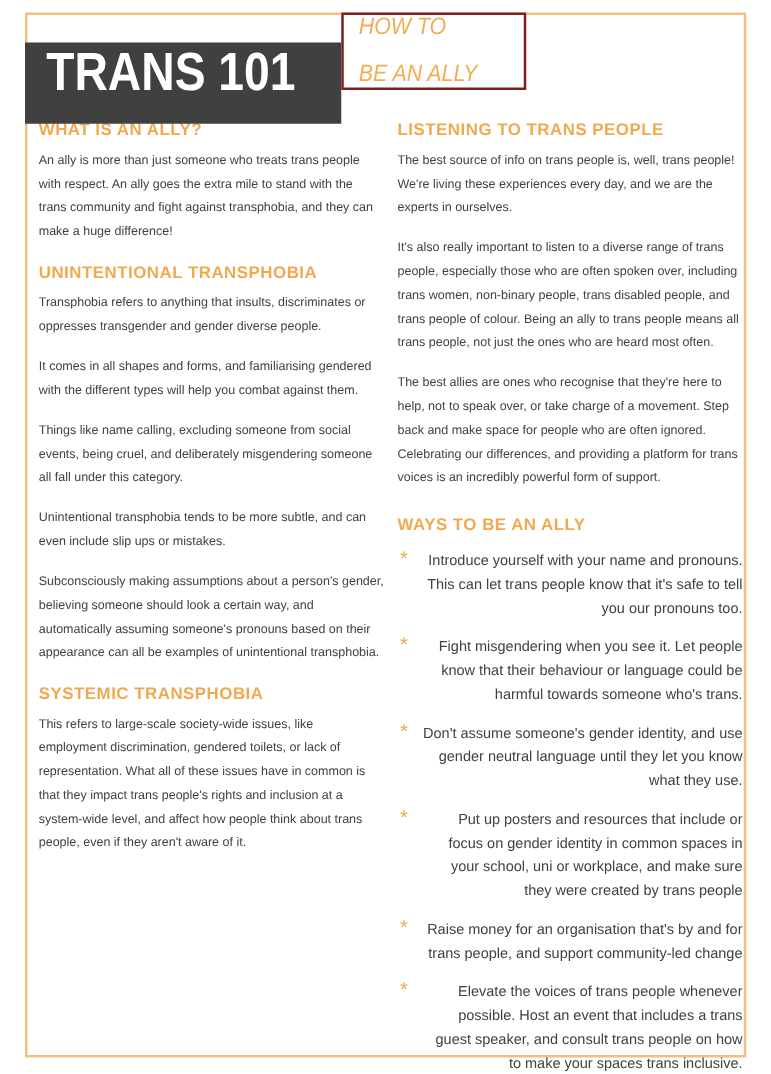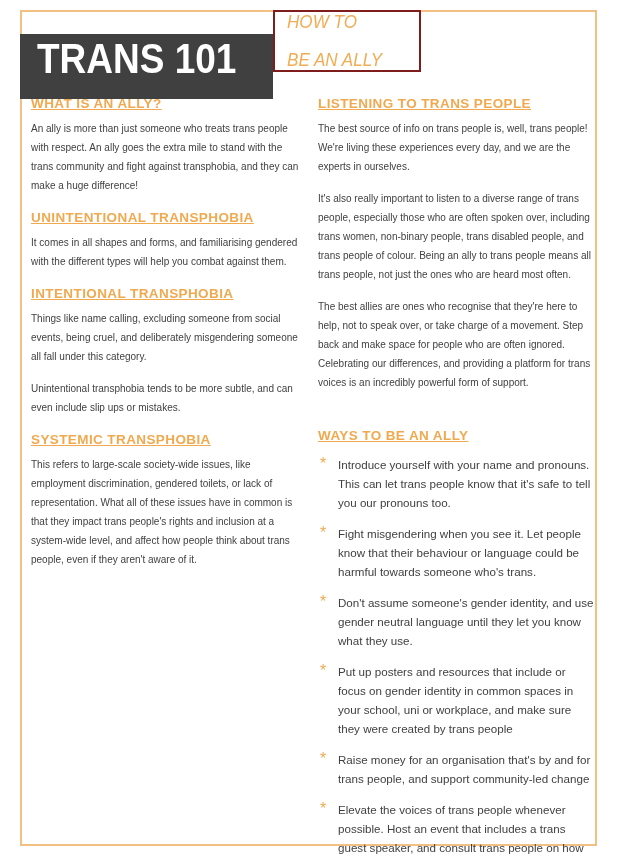--- a/index.html
+++ b/index.html
@@ -59,24 +59,23 @@
     width:276px;
   }
   .col-left  { left:31px; }
   .col-right { left:318px; }
   .section-heading {
     color:#f1a94f;
     font-size:13.5px;
     font-weight:bold;
     letter-spacing:0.4px;
     margin:15px 0 8px 0;
-    text-decoration:underline;
   }
   .section:first-child .section-heading { margin-top:10px; }
-  .section-ways .section-heading { margin-top:36px; }
+  .section-ways .section-heading { margin-top:20px; }
   .para {
     color:#414141;
     font-size:10px;
     line-height:19px;
     margin:0 0 13px 0;
   }
   .bullet-list { margin:12px 0 0 0; padding:0; list-style:none; }
   .bullet-item {
     display:flex;
     margin:0 0 12px 0;
@@ -88,20 +87,21 @@
     line-height:17px;
     width:9px;
     flex:0 0 auto;
     margin-right:9px;
     margin-left:2px;
   }
   .bullet-text {
     color:#414141;
     font-size:11.6px;
     line-height:19px;
+    text-align:right;
   }
 </style>
 </head>
 <body>
 
 <div class="frame"></div>
 
 <div class="header-block">
   <div class="page-title">TRANS 101</div>
 </div>
@@ -113,30 +113,31 @@
 
 <div class="col col-left">
 
   <div class="section">
     <div class="section-heading">WHAT IS AN ALLY?</div>
     <p class="para">An ally is more than just someone who treats trans people with respect. An ally goes the extra mile to stand with the trans community and fight against transphobia, and they can make a huge difference!</p>
   </div>
 
   <div class="section">
     <div class="section-heading">UNINTENTIONAL TRANSPHOBIA</div>
+    <p class="para">Transphobia refers to anything that insults, discriminates or oppresses transgender and gender diverse people.</p>
     <p class="para">It comes in all shapes and forms, and familiarising gendered with the different types will help you combat against them.</p>
   </div>
 
   <div class="section">
-    <div class="section-heading">INTENTIONAL TRANSPHOBIA</div>
     <p class="para">Things like name calling, excluding someone from social events, being cruel, and deliberately misgendering someone all fall under this category.</p>
   </div>
 
   <div class="section">
     <p class="para">Unintentional transphobia tends to be more subtle, and can even include slip ups or mistakes.</p>
+    <p class="para">Subconsciously making assumptions about a person's gender, believing someone should look a certain way, and automatically assuming someone's pronouns based on their appearance can all be examples of unintentional transphobia.</p>
   </div>
 
   <div class="section">
     <div class="section-heading">SYSTEMIC TRANSPHOBIA</div>
     <p class="para">This refers to large-scale society-wide issues, like employment discrimination, gendered toilets, or lack of representation. What all of these issues have in common is that they impact trans people's rights and inclusion at a system-wide level, and affect how people think about trans people, even if they aren't aware of it.</p>
 
   </div>
 
 </div>
 

